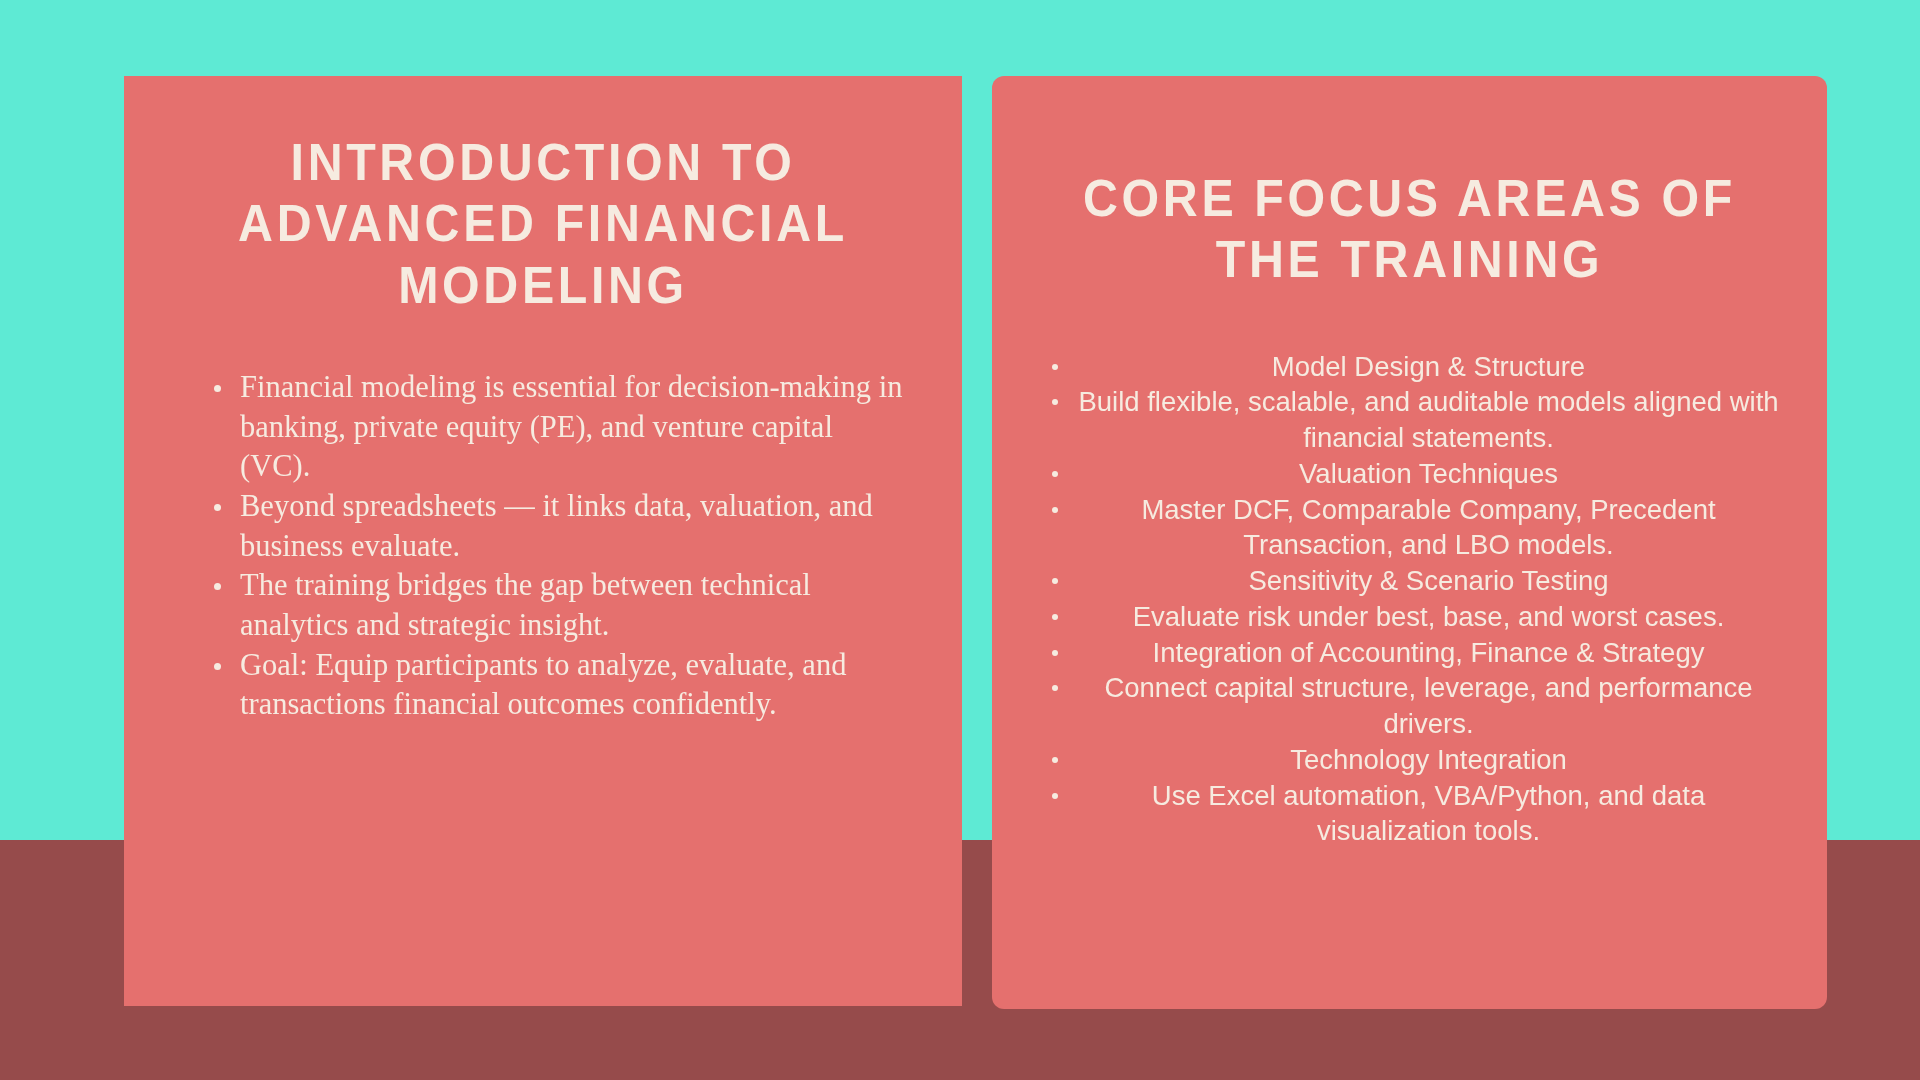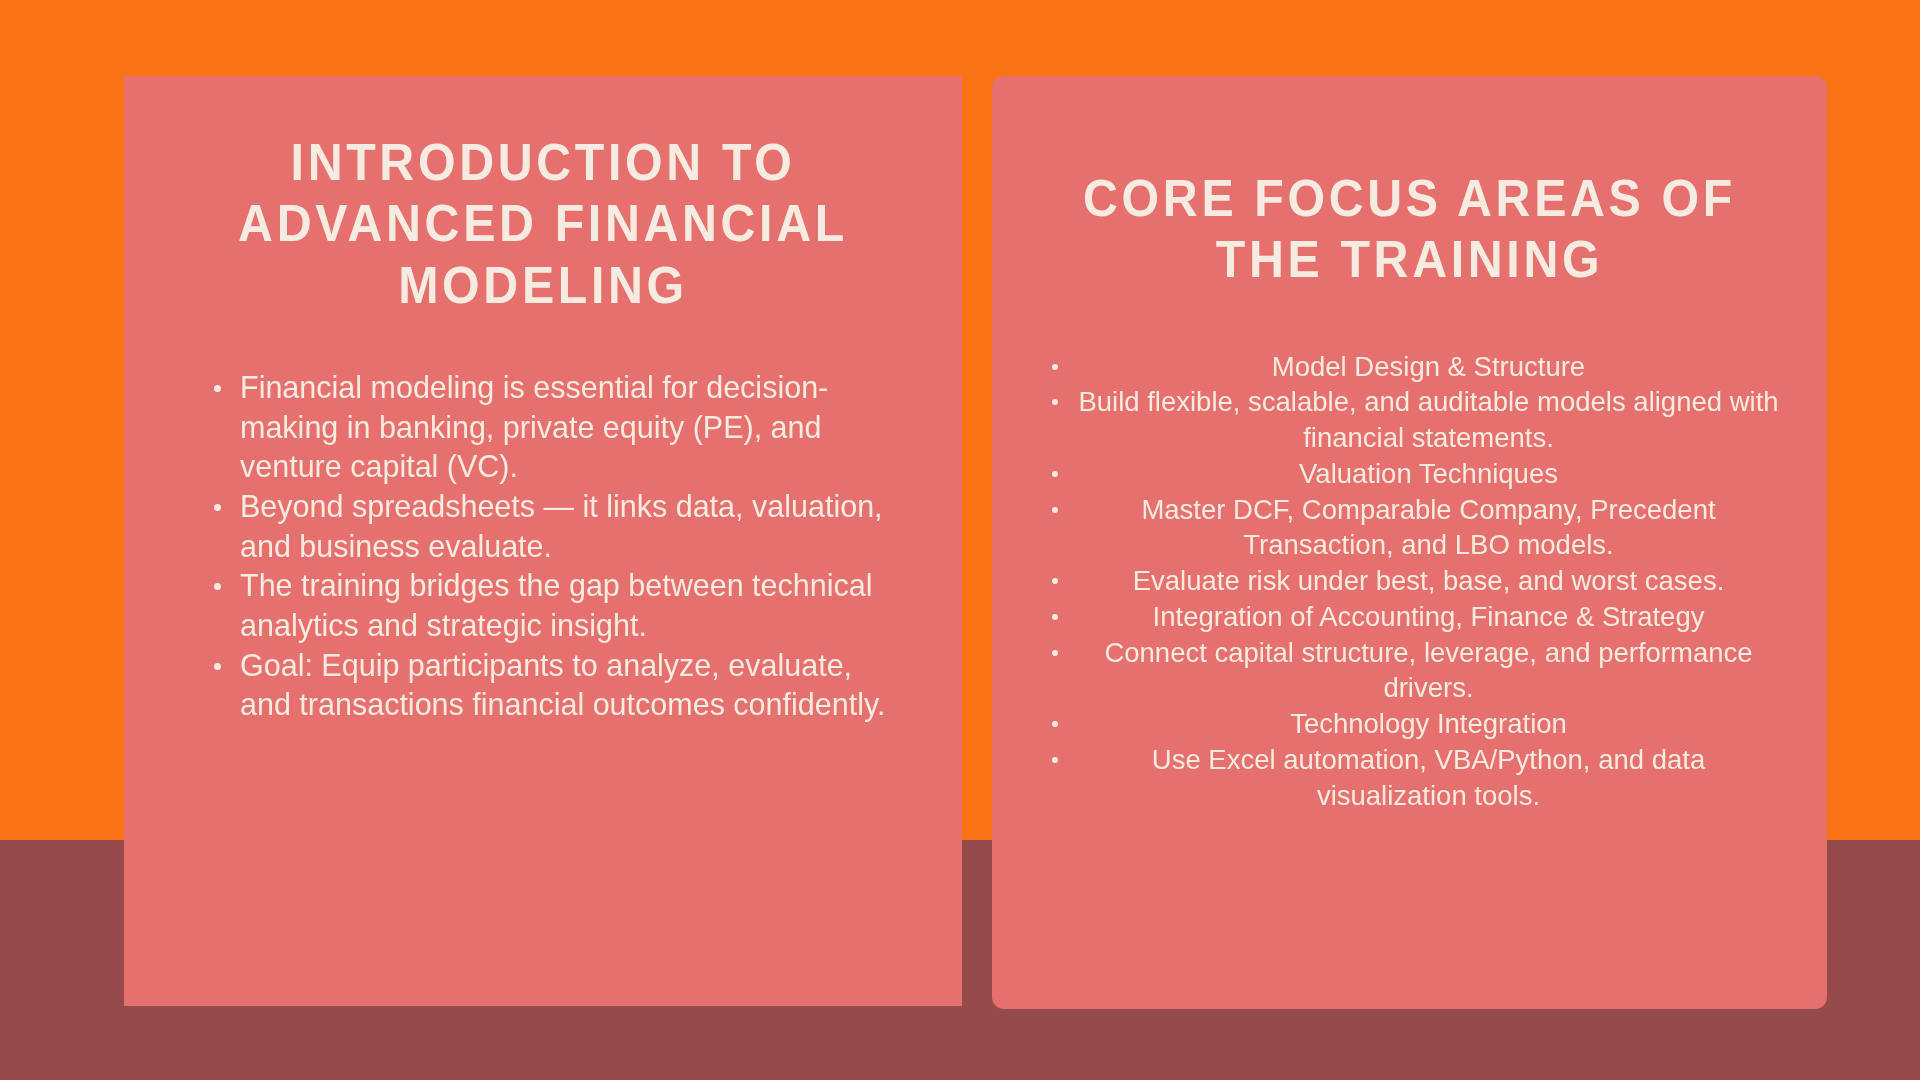--- a/index.html
+++ b/index.html
@@ -12,21 +12,21 @@
   body {
     background: #964B4B;
     font-family: "Liberation Sans", sans-serif;
     -webkit-font-smoothing: antialiased;
   }
 
   .slide {
     position: relative;
     width: 1920px;
     height: 840px;
-    background: #f97316;
+    background: #5eead4;
   }
 
   .panel {
     position: absolute;
     background: #E5706E;
     box-sizing: border-box;
     overflow: hidden;
   }
 
   #panel-left {
@@ -93,20 +93,21 @@
     color: #F6EBE0;
     font-family: "Liberation Sans", sans-serif;
     font-weight: normal;
   }
 
   #panel-left .bullet-item {
     font-size: 30.5px;
     line-height: 1.30;
     padding-left: 30px;
     margin-bottom: 0;
+    font-family: Liberation Serif, serif;
   }
 
   #panel-right .bullet-item {
     font-size: 27.5px;
     line-height: 1.30;
     padding-left: 26px;
     margin-bottom: 0;
     text-align: center;
   }
 
@@ -145,20 +146,21 @@
     </ul>
   </section>
 
   <section class="panel" id="panel-right">
     <h1 class="panel-title">CORE FOCUS AREAS OF THE TRAINING</h1>
     <ul class="bullet-list">
       <li class="bullet-item">Model Design &amp; Structure</li>
       <li class="bullet-item">Build flexible, scalable, and auditable models aligned with financial statements.</li>
       <li class="bullet-item">Valuation Techniques</li>
       <li class="bullet-item">Master DCF, Comparable Company, Precedent Transaction, and LBO models.</li>
+      <li class="bullet-item">Sensitivity &amp; Scenario Testing</li>
       <li class="bullet-item">Evaluate risk under best, base, and worst cases.</li>
       <li class="bullet-item">Integration of Accounting, Finance &amp; Strategy</li>
       <li class="bullet-item">Connect capital structure, leverage, and performance drivers.</li>
       <li class="bullet-item">Technology Integration</li>
       <li class="bullet-item">Use Excel automation, VBA/Python, and data visualization tools.</li>
     </ul>
   </section>
 
 </div>
 

